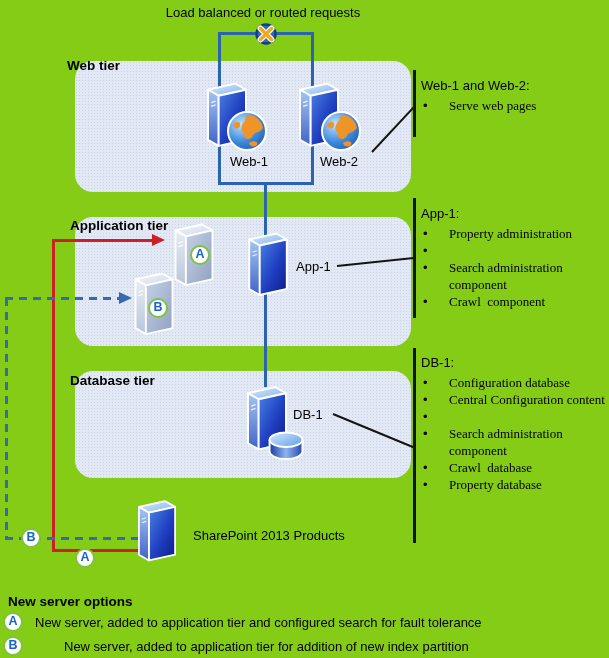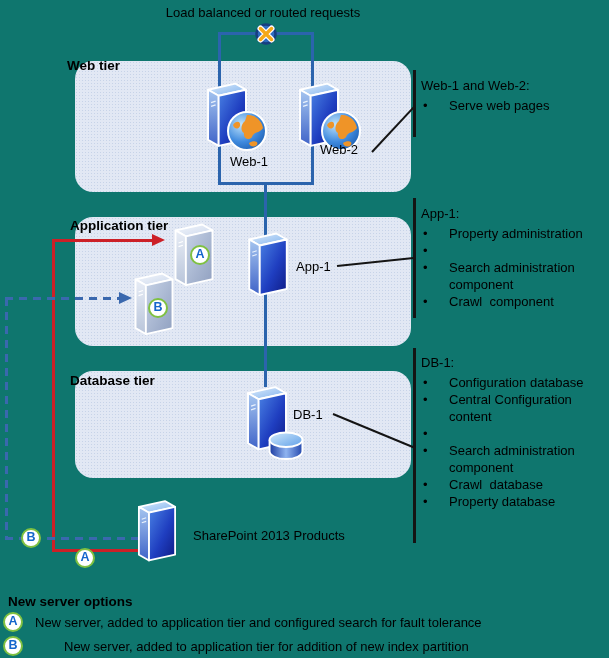--- a/index.html
+++ b/index.html
@@ -1,17 +1,17 @@
 <!DOCTYPE html>
 <html><head>
 <meta charset="utf-8">
 <style>
   html,body{margin:0;padding:0;background:#fff;}
   #canvas{
-    position:relative;width:609px;height:658px;background:#0f766e;
+    position:relative;width:609px;height:658px;background:#84cc16;
     font-family:"Liberation Sans","DejaVu Sans",sans-serif;color:#000;
     overflow:hidden;
   }
   .lbl{position:absolute;font-size:13px;line-height:15px;white-space:nowrap;}
   .lbl.bold{font-weight:bold;font-size:13.5px;margin-top:17px;}
   .centered{transform:translateX(-50%);}
   .tier-box{
     position:absolute;left:75px;width:336px;border-radius:18px;
     background-color:#e2e8f4;
     background-image:radial-gradient(#c7d3e8 0.9px, rgba(0,0,0,0) 0.9px);
@@ -28,21 +28,21 @@
   .vbar{position:absolute;width:2.5px;background:#141414;}
   .badge{
     position:absolute;width:20px;height:20px;border-radius:50%;
     background:#fff;border:2.5px solid #7fc141;box-sizing:border-box;
     color:#1566cc;font-weight:bold;font-size:12.5px;line-height:15px;text-align:center;
   }
   .notes{position:absolute;width:190px;font-size:13px;line-height:17px;}
   .n-title{margin-bottom:3px;}
   .n-item{display:flex;}
   .n-bullet{width:26px;padding-left:2px;flex:0 0 26px;}
-  .n-text{width:156px;white-space:pre-wrap;}
+  .n-text{width:156px;white-space:pre-wrap;font-family:Liberation Serif, serif;}
   .legend-text{position:absolute;font-size:13px;white-space:nowrap;}
   svg.comp{position:absolute;overflow:visible;}
 </style>
 </head>
 <body>
 
 <div id="canvas">
 
   
   <svg width="0" height="0" aria-hidden="true">
@@ -163,21 +163,21 @@
   <svg class="comp" style="left:297px;top:82px;" width="44" height="67" viewBox="0 0 58 88">
       <use href="#srv-blue"></use>
     </svg>
   <svg class="comp" style="left:226px;top:110px;" width="42" height="42" viewBox="0 0 42 42">
       <use href="#globe-g"></use>
     </svg>
   <svg class="comp" style="left:320px;top:110px;" width="42" height="42" viewBox="0 0 42 42">
       <use href="#globe-g"></use>
     </svg>
   <div class="lbl centered" style="left:249px;top:154px;">Web-1</div>
-  <div class="lbl centered" style="left:339px;top:142px;">Web-2</div>
+  <div class="lbl centered" style="left:339px;top:154px;">Web-2</div>
 
   
   <svg class="comp" style="left:172px;top:223px;" width="44" height="65" viewBox="0 0 58 88">
       <use href="#srv-grey"></use>
     </svg>
   <svg class="comp" style="left:132px;top:272px;" width="44" height="65" viewBox="0 0 58 88">
       <use href="#srv-grey"></use>
     </svg>
   <div class="badge" style="left:190px;top:245px;">A</div>
   <div class="badge" style="left:148px;top:298px;">B</div>

